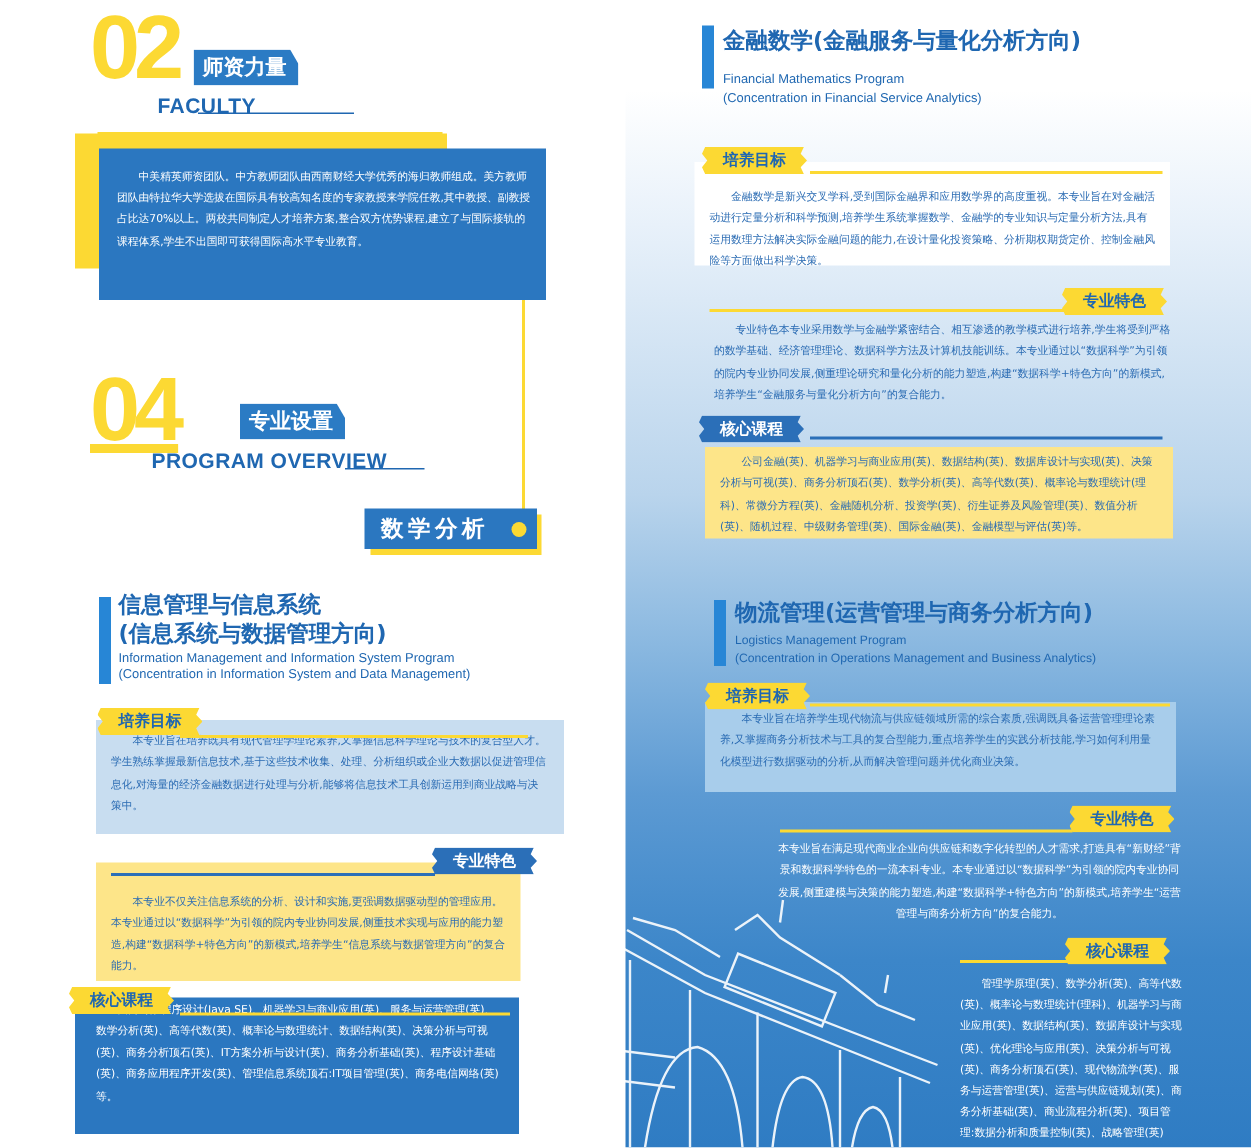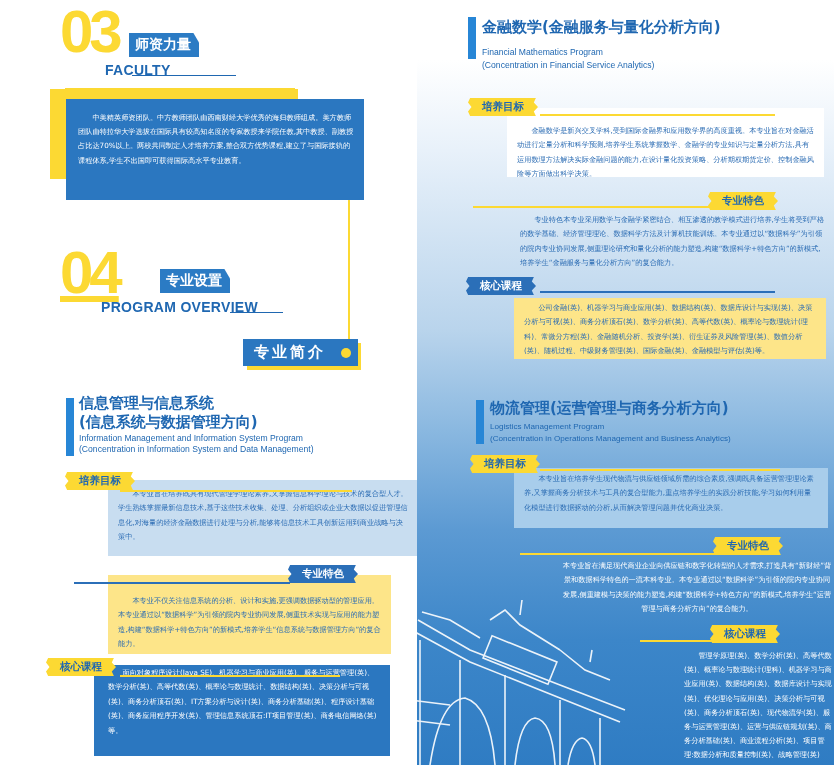--- a/index.html
+++ b/index.html
@@ -53,21 +53,21 @@
   .ims-en { left: 79px; top: 433px; font-size: 8.6px; line-height: 10.5px; }
 
   .tag {
     position: absolute; background: #fcd933; color: #1f67b1; font-weight: bold; font-size: 10.5px;
     padding: 2px 14px 2px 14px;
     clip-path: polygon(3% 0, 97% 0, 94% 25%, 100% 50%, 94% 75%, 97% 100%, 3% 100%, 0 75%, 5% 50%, 0 25%);
   }
   .tag.blue { background: #2b6fb8; color: #fff; }
   .rule { position: absolute; height: 1.5px; }
 
-  .textbox { position: absolute; font-size: 7.2px; line-height: 14.4px; text-indent: 2em; padding: 0 10px; margin-left: 44px; }
+  .textbox { position: absolute; font-size: 7.2px; line-height: 14.4px; text-indent: 2em; padding: 0 10px; }
 
   
   .ims-goal-tag { left: 65px; top: 472px; }
   .ims-goal-box { left: 64px; top: 480px; width: 312px; height: 76px; background: #c8ddf0; color: #2a6bb3; padding-top: 7px; }
   .ims-goal-rule { left: 120px; top: 490px; width: 232px; background: #fcd933; }
 
   
   .ims-feat-box { left: 64px; top: 575px; width: 283px; height: 79px; background: #fde589; color: #2a6bb3; padding-top: 19px; }
   .ims-feat-tag { left: 288px; top: 565px; }
   .ims-feat-rule { left: 74px; top: 582px; width: 216px; background: #2b6fb8; }
@@ -112,37 +112,37 @@
 
   .lm-core-tag { left: 710px; top: 625px; }
   .lm-core-rule { left: 640px; top: 640px; width: 75px; background: #fcd933; }
   .lm-core-text { left: 640px; top: 649px; width: 150px; color: #ffffff; padding: 0; line-height: 14.2px; }
 
   .gate { position: absolute; left: 410px; top: 580px; width: 230px; height: 185px; }
 </style>
 </head>
 <body>
 
-<div class="num num-03">03</div>
+<div class="num num-03">02</div>
 <div class="sec-tag sec-tag-03">师资力量</div>
 <div class="sec-en sec-en-03">FACULTY</div>
 <div class="sec-line sec-line-03"></div>
 <div class="yellow-rule"></div>
 
 <div class="faculty-yellow"></div>
 <div class="faculty-box">中美精英师资团队。中方教师团队由西南财经大学优秀的海归教师组成。美方教师团队由特拉华大学选拔在国际具有较高知名度的专家教授来学院任教,其中教授、副教授占比达70%以上。两校共同制定人才培养方案,整合双方优势课程,建立了与国际接轨的课程体系,学生不出国即可获得国际高水平专业教育。</div>
 <div class="vline"></div>
 
 <div class="num num-04">04</div>
 <div class="sec-tag sec-tag-04">专业设置</div>
 <div class="sec-en sec-en-04">PROGRAM OVERVIEW</div>
 <div class="sec-line sec-line-04"></div>
 
 <div class="intro-shadow"></div>
-<div class="intro-btn">专业简介</div>
+<div class="intro-btn">数学分析</div>
 <div class="intro-dot"></div>
 
 <div class="prog-bar ims-bar"></div>
 <div class="prog-title-cn ims-cn">
   <div>信息管理与信息系统</div>
   <div>(信息系统与数据管理方向)</div>
 </div>
 <div class="prog-title-en ims-en">
   <div>Information Management and Information System Program</div>
   <div>(Concentration in Information System and Data Management)</div>

